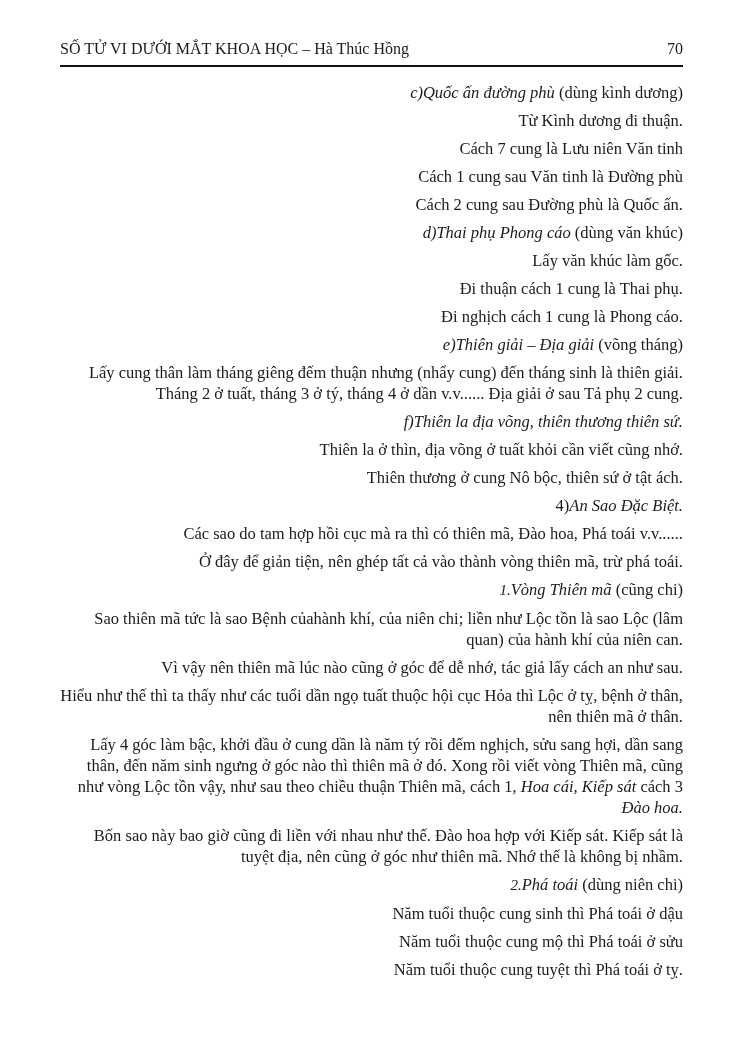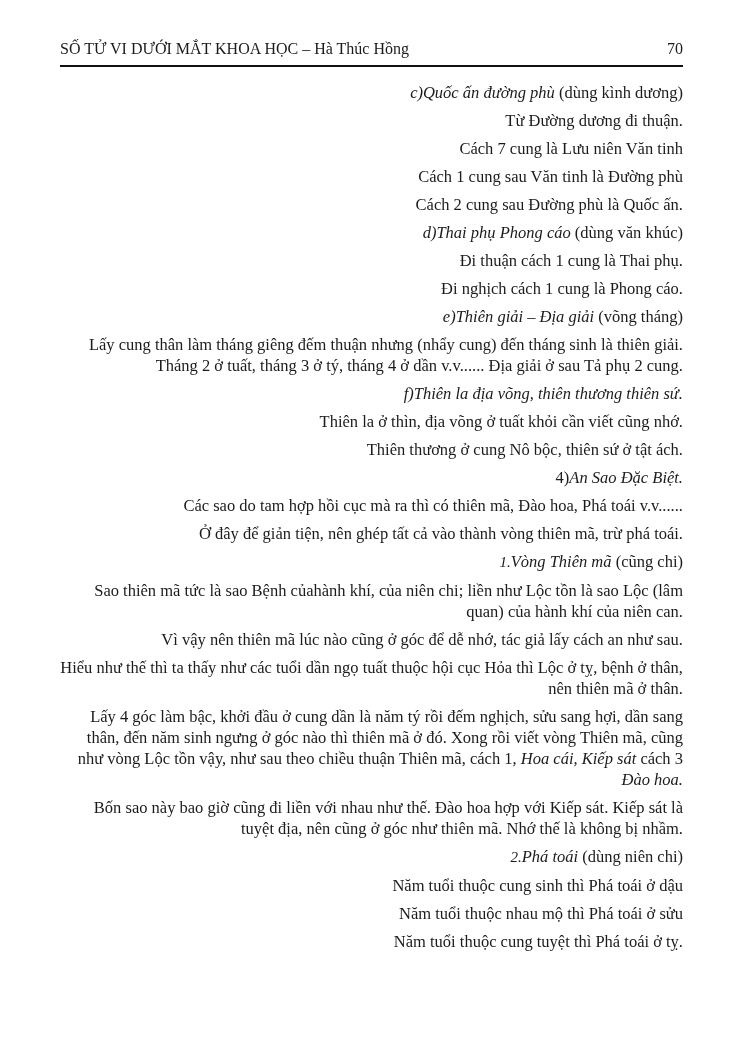--- a/index.html
+++ b/index.html
@@ -56,27 +56,28 @@
 
     <div class="header">
       <span>SỐ TỬ VI DƯỚI MẮT KHOA HỌC – Hà Thúc Hồng</span>
       <span>70</span>
     </div>
 
     <div class="content">
 
       <p class="para h-letter"><span class="letter">c)</span><span class="it">Quốc ấn đường phù</span><span> (dùng kình dương)</span></p>
 
-      <p class="para">Từ Đường dương đi thuận.</p>
+      <p class="para">Từ Kình dương đi thuận.</p>
       <p class="para indent2">Cách 7 cung là Lưu niên Văn tinh</p>
       <p class="para indent2">Cách 1 cung sau Văn tinh là Đường phù</p>
       <p class="para indent2">Cách 2 cung sau Đường phù là Quốc ấn.</p>
 
       <p class="para h-letter"><span class="letter">d)</span><span class="it">Thai phụ Phong cáo</span><span> (dùng văn khúc)</span></p>
 
+      <p class="para">Lấy văn khúc làm gốc.</p>
       <p class="para">Đi thuận cách 1 cung là Thai phụ.</p>
       <p class="para">Đi nghịch cách 1 cung là Phong cáo.</p>
 
       <p class="para h-letter"><span class="letter">e)</span><span class="it">Thiên giải – Địa giải</span><span> (võng tháng)</span></p>
 
       <p class="para">Lấy cung thân làm tháng giêng đếm thuận nhưng (nhẩy cung) đến tháng sinh là thiên giải. Tháng 2 ở tuất, tháng 3 ở tý, tháng 4 ở dần v.v...... Địa giải ở sau Tả phụ 2 cung.</p>
 
       <p class="para h-letter"><span class="letter">f)</span><span class="it">Thiên la địa võng, thiên thương thiên sứ.</span></p>
 
       <p class="para">Thiên la ở thìn, địa võng ở tuất khỏi cần viết cũng nhớ.</p>
@@ -93,18 +94,18 @@
       <p class="para">Vì vậy nên thiên mã lúc nào cũng ở góc để dễ nhớ, tác giả lấy cách an như sau.</p>
       <p class="para">Hiểu như thế thì ta thấy như các tuổi dần ngọ tuất thuộc hội cục Hỏa thì Lộc ở tỵ, bệnh ở thân, nên thiên mã ở thân.</p>
 
       <p class="para"><span>Lấy 4 góc làm bậc, khởi đầu ở cung dần là năm tý rồi đếm nghịch, sửu sang hợi, dần sang thân, đến năm sinh ngưng ở góc nào thì thiên mã ở đó. Xong rồi viết vòng Thiên mã, cũng như vòng Lộc tồn vậy, như sau theo chiều thuận Thiên mã, cách 1, </span><span class="it">Hoa cái, Kiếp sát</span><span> cách 3 </span><span class="it">Đào hoa.</span></p>
 
       <p class="para">Bốn sao này bao giờ cũng đi liền với nhau như thế. Đào hoa hợp với Kiếp sát. Kiếp sát là tuyệt địa, nên cũng ở góc như thiên mã. Nhớ thế là không bị nhầm.</p>
 
       <p class="para h-numi"><span class="num-i">2.</span><span class="it">Phá toái</span><span> (dùng niên chi)</span></p>
 
       <p class="para">Năm tuổi thuộc cung sinh thì Phá toái ở dậu</p>
-      <p class="para">Năm tuổi thuộc nhau mộ thì Phá toái ở sửu</p>
+      <p class="para">Năm tuổi thuộc cung mộ thì Phá toái ở sửu</p>
       <p class="para">Năm tuổi thuộc cung tuyệt thì Phá toái ở tỵ.</p>
 
     </div>
   </div>
 </div>
 
 </body></html>

